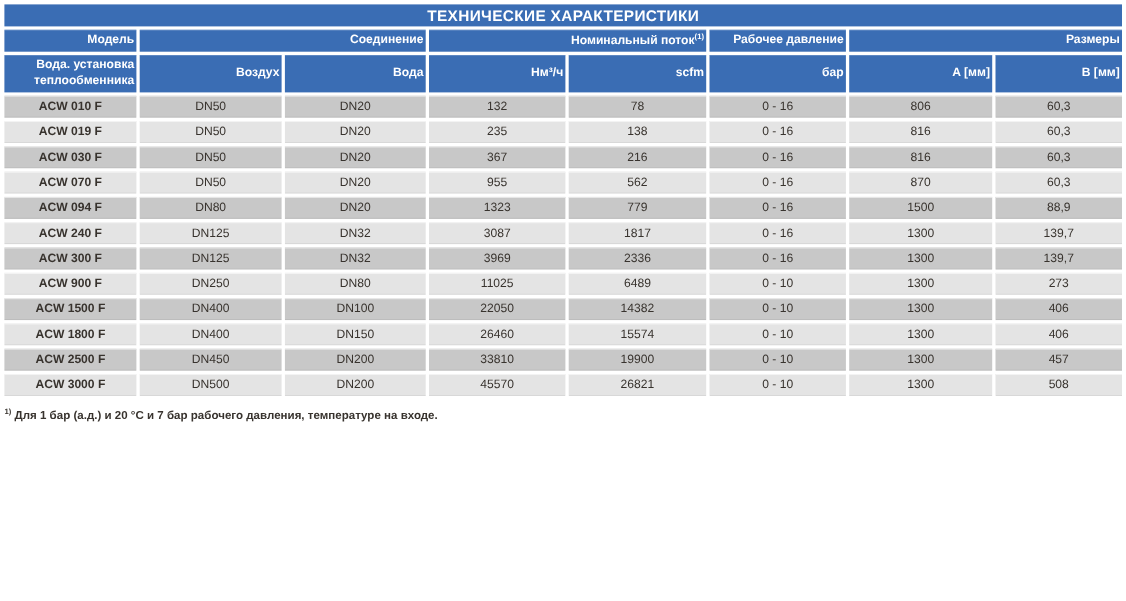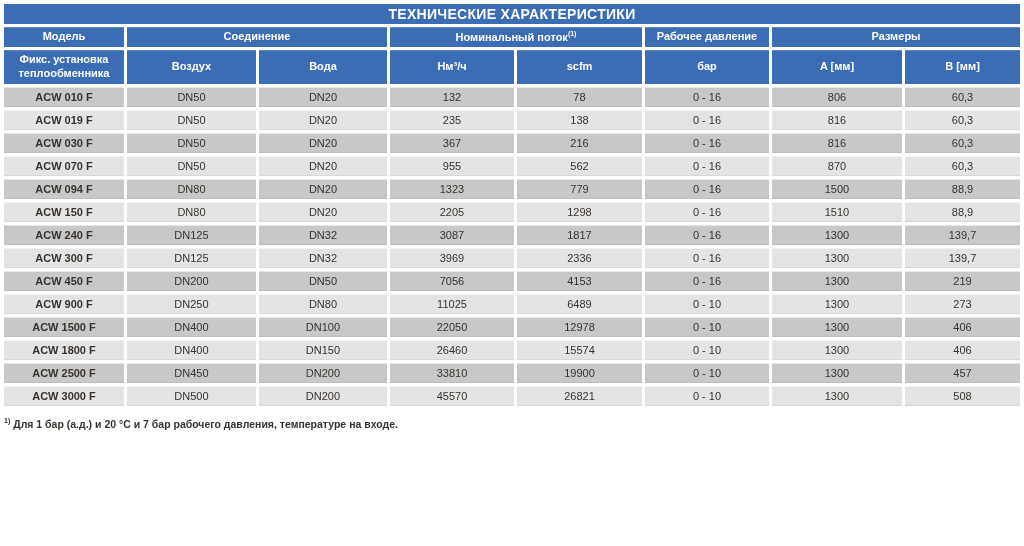--- a/index.html
+++ b/index.html
@@ -40,20 +40,21 @@
     font-weight:bold;
     letter-spacing:.3px;
   }
   tr.group-row th, tr.sub-row th{
     background:var(--header-blue);
     color:#fff;
     font-size:11px;
     font-weight:bold;
     line-height:1.25;
     box-shadow:inset 0 1px 0 rgba(255,255,255,.18);
+    text-align:right;
   }
   tr.group-row th{height:20px;}
   tr.sub-row th{height:34px;}
   tr.sub-row th sup, tr.group-row th sup{font-size:7px;}
   tbody td{
     height:20px;
     font-size:11px;
     box-shadow:inset 0 1px 0 rgba(255,255,255,.55), inset 0 -1px 0 rgba(0,0,0,.05);
   }
   tbody tr:nth-child(odd) td{background:var(--row-dark);}
@@ -87,21 +88,21 @@
         <th class="title-cell" colspan="8">ТЕХНИЧЕСКИЕ ХАРАКТЕРИСТИКИ</th>
       </tr>
       <tr class="group-row">
         <th>Модель</th>
         <th colspan="2">Соединение</th>
         <th colspan="2"><span>Номинальный поток</span><sup>(1)</sup></th>
         <th>Рабочее давление</th>
         <th colspan="2">Размеры</th>
       </tr>
       <tr class="sub-row">
-        <th>Фикс. установка теплообменника</th>
+        <th>Вода. установка теплообменника</th>
         <th>Воздух</th>
         <th>Вода</th>
         <th>Нм³/ч</th>
         <th>scfm</th>
         <th>бар</th>
         <th>A [мм]</th>
         <th>B [мм]</th>
       </tr>
     </thead>
     <tbody id="table-body">
@@ -154,30 +155,20 @@
     <td class="model-cell">ACW 094 F</td>
     <td>DN80</td>
     <td>DN20</td>
     <td>1323</td>
     <td>779</td>
     <td>0 - 16</td>
     <td>1500</td>
     <td>88,9</td>
   </tr>
 
-  <tr>
-    <td class="model-cell">ACW 150 F</td>
-    <td>DN80</td>
-    <td>DN20</td>
-    <td>2205</td>
-    <td>1298</td>
-    <td>0 - 16</td>
-    <td>1510</td>
-    <td>88,9</td>
-  </tr>
 
   <tr>
     <td class="model-cell">ACW 240 F</td>
     <td>DN125</td>
     <td>DN32</td>
     <td>3087</td>
     <td>1817</td>
     <td>0 - 16</td>
     <td>1300</td>
     <td>139,7</td>
@@ -187,50 +178,40 @@
     <td class="model-cell">ACW 300 F</td>
     <td>DN125</td>
     <td>DN32</td>
     <td>3969</td>
     <td>2336</td>
     <td>0 - 16</td>
     <td>1300</td>
     <td>139,7</td>
   </tr>
 
-  <tr>
-    <td class="model-cell">ACW 450 F</td>
-    <td>DN200</td>
-    <td>DN50</td>
-    <td>7056</td>
-    <td>4153</td>
-    <td>0 - 16</td>
-    <td>1300</td>
-    <td>219</td>
-  </tr>
 
 
   <tr>
     <td class="model-cell">ACW 900 F</td>
     <td>DN250</td>
     <td>DN80</td>
     <td>11025</td>
     <td>6489</td>
     <td>0 - 10</td>
     <td>1300</td>
     <td>273</td>
   </tr>
 
 
   <tr>
     <td class="model-cell">ACW 1500 F</td>
     <td>DN400</td>
     <td>DN100</td>
     <td>22050</td>
-    <td>12978</td>
+    <td>14382</td>
     <td>0 - 10</td>
     <td>1300</td>
     <td>406</td>
   </tr>
 
   <tr>
     <td class="model-cell">ACW 1800 F</td>
     <td>DN400</td>
     <td>DN150</td>
     <td>26460</td>

